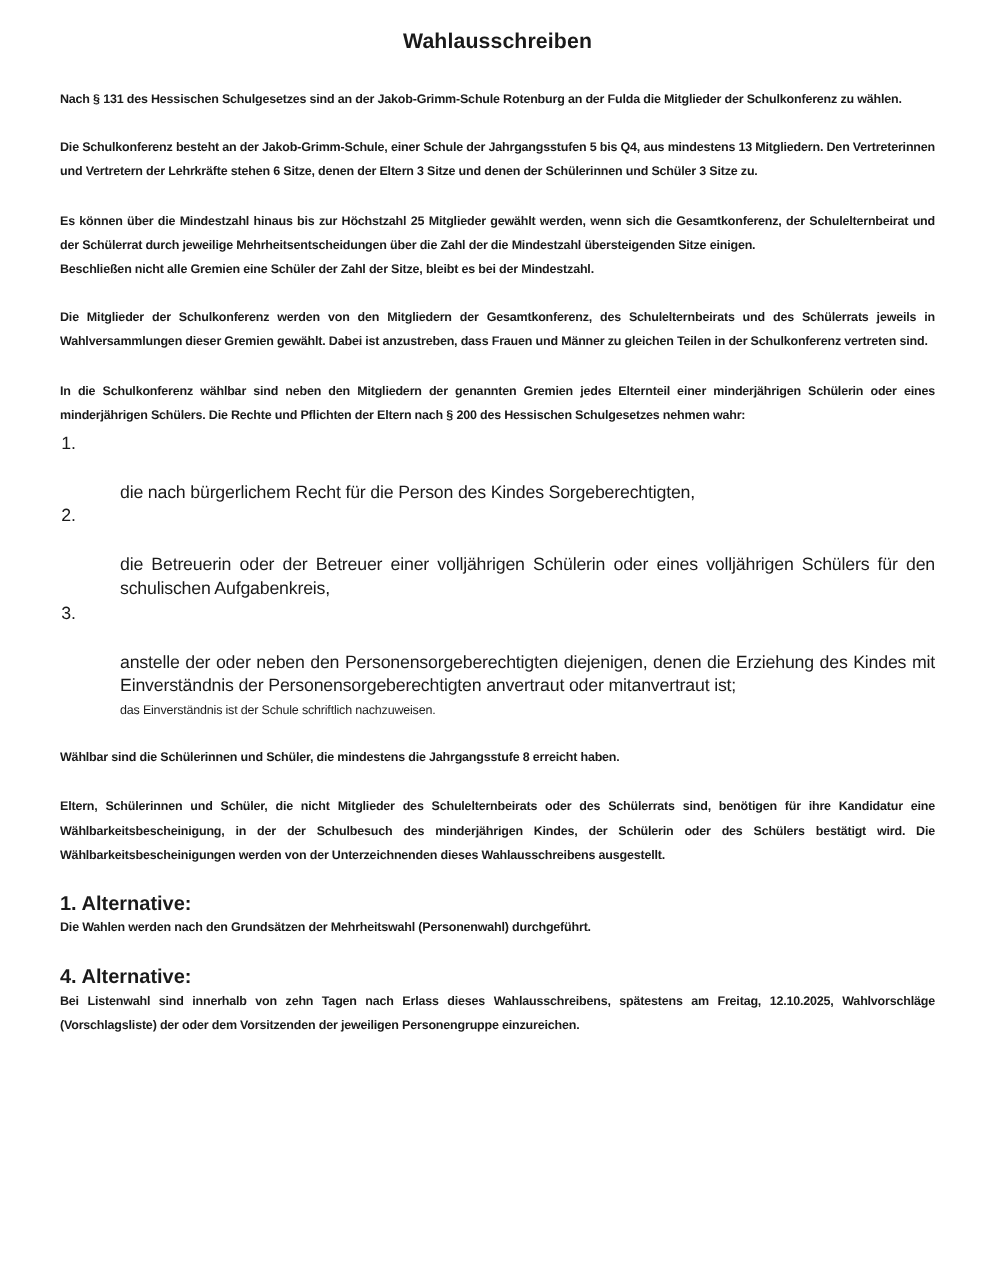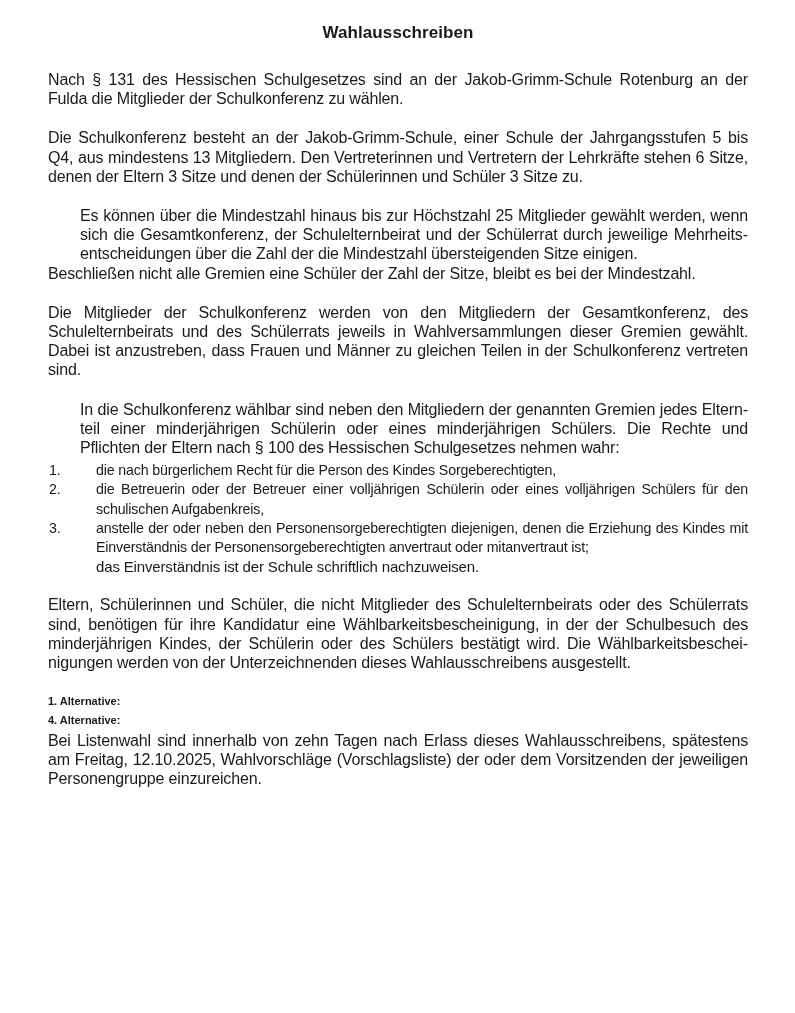--- a/index.html
+++ b/index.html
@@ -27,57 +27,58 @@
     font-size: 17px;
     line-height: 21px;
     margin: 0;
     letter-spacing: 0.1px;
   }
   .title-block {
     margin-bottom: 27px;
   }
   p.para {
     margin: 0 0 20px 0;
-    font-size: 16px;
+    font-size: 10px;
     line-height: 19.2px;
     text-align: justify;
     letter-spacing: -0.15px;
+    font-weight: bold;
   }
   p.para.tight {
     margin-bottom: 0;
-    margin-left: 32px;
   }
   .list {
     margin: 4px 0 19px 0;
     padding: 0;
     list-style: none;
   }
   .list-item {
     display: flex;
     font-size: 14.2px;
     line-height: 19.2px;
     letter-spacing: -0.15px;
   }
   .list-num {
     flex: 0 0 47px;
     padding-left: 1px;
   }
   .list-text {
     flex: 1 1 auto;
     text-align: justify;
+    margin-top: 39px;
   }
   .list-note {
     padding-left: 48px;
-    font-size: 15px;
+    font-size: 10px;
     line-height: 19.2px;
     letter-spacing: -0.15px;
   }
   .alt-heading {
     font-weight: bold;
-    font-size: 11px;
+    font-size: 16px;
     line-height: 19.2px;
     margin: 0;
   }
 </style>
 </head>
 <body>
 
 <div class="page">
 
   <div class="title-block">
@@ -86,43 +87,45 @@
 
   <p class="para">Nach § 131 des Hessischen Schulgesetzes sind an der Jakob-Grimm-Schule Rotenburg an der Fulda die Mitglieder der Schulkonferenz zu wählen.</p>
 
   <p class="para">Die Schulkonferenz besteht an der Jakob-Grimm-Schule, einer Schule der Jahrgangsstufen 5 bis Q4, aus mindestens 13 Mitgliedern. Den Vertreterinnen und Vertretern der Lehrkräfte stehen 6 Sitze, denen der Eltern 3 Sitze und denen der Schülerinnen und Schüler 3 Sitze zu.</p>
 
   <p class="para tight">Es können über die Mindestzahl hinaus bis zur Höchstzahl 25 Mitglieder gewählt werden, wenn sich die Gesamtkonferenz, der Schulelternbeirat und der Schülerrat durch jeweilige Mehrheits­entscheidungen über die Zahl der die Mindestzahl übersteigenden Sitze einigen.</p>
   <p class="para">Beschließen nicht alle Gremien eine Schüler der Zahl der Sitze, bleibt es bei der Mindestzahl.</p>
 
   <p class="para">Die Mitglieder der Schulkonferenz werden von den Mitgliedern der Gesamtkonferenz, des Schulelternbeirats und des Schülerrats jeweils in Wahlversammlungen dieser Gremien gewählt. Dabei ist anzustreben, dass Frauen und Männer zu gleichen Teilen in der Schulkonferenz vertre­ten sind.</p>
 
-  <p class="para tight">In die Schulkonferenz wählbar sind neben den Mitgliedern der genannten Gremien jedes Eltern­teil einer minderjährigen Schülerin oder eines minderjährigen Schülers. Die Rechte und Pflichten der Eltern nach § 100 des Hessischen Schulgesetzes nehmen wahr:</p>
+  <p class="para tight">In die Schulkonferenz wählbar sind neben den Mitgliedern der genannten Gremien jedes Eltern­teil einer minderjährigen Schülerin oder eines minderjährigen Schülers. Die Rechte und Pflichten der Eltern nach § 200 des Hessischen Schulgesetzes nehmen wahr:</p>
 
   <div class="list">
     <div class="list-item">
       <span class="list-num">1.</span>
       <span class="list-text">die nach bürgerlichem Recht für die Person des Kindes Sorgeberechtigten,</span>
     </div>
     <div class="list-item">
       <span class="list-num">2.</span>
       <span class="list-text">die Betreuerin oder der Betreuer einer volljährigen Schülerin oder eines volljährigen Schülers für den schulischen Aufgabenkreis,</span>
     </div>
     <div class="list-item">
       <span class="list-num">3.</span>
       <span class="list-text">anstelle der oder neben den Personensorgeberechtigten diejenigen, denen die Erziehung des Kindes mit Einverständnis der Personensorgeberechtigten anvertraut oder mitanvertraut ist;</span>
     </div>
     <div class="list-note">das Einverständnis ist der Schule schriftlich nachzuweisen.</div>
   </div>
 
+  <p class="para">Wählbar sind die Schülerinnen und Schüler, die mindestens die Jahrgangsstufe 8 erreicht ha­ben.</p>
 
   <p class="para">Eltern, Schülerinnen und Schüler, die nicht Mitglieder des Schulelternbeirats oder des Schülerrats sind, benötigen für ihre Kandidatur eine Wählbarkeitsbescheinigung, in der der Schulbesuch des minderjährigen Kindes, der Schülerin oder des Schülers bestätigt wird. Die Wählbarkeitsbeschei­nigungen werden von der Unterzeichnenden dieses Wahlausschreibens ausgestellt.</p>
 
   <div class="alt-section">
     <p class="alt-heading">1. Alternative:</p>
+    <p class="para">Die Wahlen werden nach den Grundsätzen der Mehrheitswahl (Personenwahl) durchgeführt.</p>
   </div>
 
   <div class="alt-section">
     <p class="alt-heading">4. Alternative:</p>
   </div>
 
   <p class="para">Bei Listenwahl sind innerhalb von zehn Tagen nach Erlass dieses Wahlausschreibens, spätestens am Freitag, 12.10.2025, Wahlvorschläge (Vorschlagsliste) der oder dem Vorsitzenden der jeweiligen Personengruppe einzureichen.</p>
 
 </div>
 

